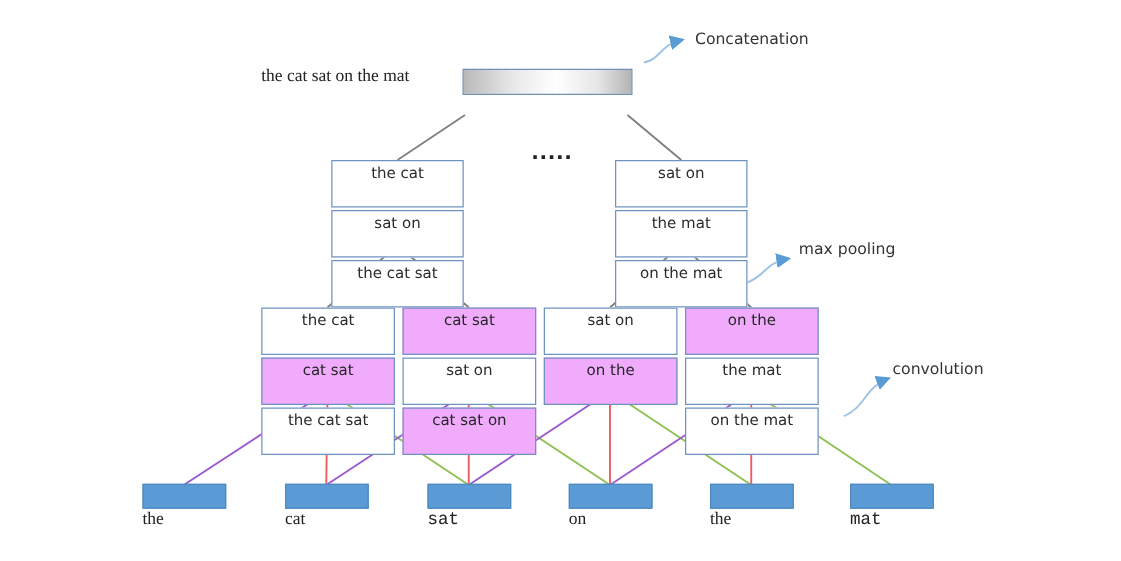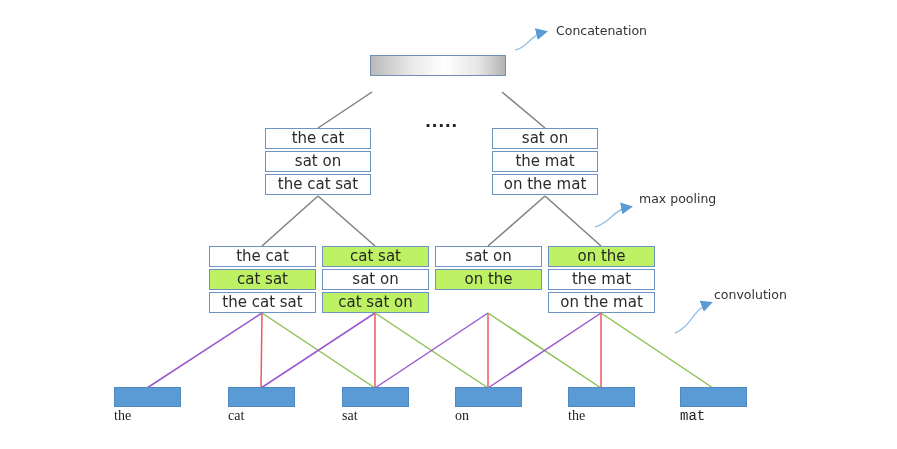--- a/index.html
+++ b/index.html
@@ -29,30 +29,30 @@
     }
     .ellipsis {
       position: absolute; left: 425px; top: 112px;
       font-size: 16px; font-weight: bold; letter-spacing: 0.5px; color: #222;
     }
     .stack {
       position: absolute; display: flex; flex-direction: column; gap: 2px;
     }
     .cell {
       box-sizing: border-box;
-      height: 21px;
+      height: 38px;
       border: 1.5px solid #6f93c0;
       background: #ffffff;
       text-align: center;
-      font-size: 15px;
+      font-size: 12px;
       line-height: 18px;
       color: #2b2b2b;
       white-space: nowrap;
     }
-    .cell.gray { background: #bef264; color: #262626; }
+    .cell.gray { background: #f0abfc; color: #262626; }
     .mid-left  { left: 265px; top: 128px; width: 106px; }
     .mid-right { left: 492px; top: 128px; width: 106px; }
     .low-1 { left: 209px; top: 246px; width: 107px; }
     .low-2 { left: 322px; top: 246px; width: 107px; }
     .low-3 { left: 435px; top: 246px; width: 107px; }
     .low-4 { left: 548px; top: 246px; width: 107px; }
     .word-box {
       position: absolute; top: 387px; width: 67px; height: 20px;
       background: #5b9bd5; border: 1px solid #4f89c0; box-sizing: border-box;
     }
@@ -94,20 +94,21 @@
         <line x1="601" y1="313" x2="488" y2="388" stroke="#9b59d0" stroke-width="1.5"></line>
         <line x1="601" y1="313" x2="601" y2="388" stroke="#f0595f" stroke-width="1.5"></line>
         <line x1="601" y1="313" x2="713" y2="388" stroke="#8cc152" stroke-width="1.5"></line>
       </g>
 
     <path d="M515,50 C528,48 528,36 545,32" fill="none" stroke="#9cc3e6" stroke-width="1.5" marker-end="url(#arrowhead)"></path>
     <path d="M595,227 C612,222 612,210 630,207" fill="none" stroke="#9cc3e6" stroke-width="1.5" marker-end="url(#arrowhead)"></path>
     <path d="M675,333 C692,326 692,310 710,303" fill="none" stroke="#9cc3e6" stroke-width="1.5" marker-end="url(#arrowhead)"></path>
   </svg>
 
+  <div class="sentence serif">the cat sat on the mat</div>
   <div class="concat-box"></div>
 
   <div class="annot sans" style="left:556px; top:23px;text-align:right;">Concatenation</div>
   <div class="annot sans" style="left:639px; top:191px;">max pooling</div>
   <div class="annot sans" style="left:714px; top:287px;text-align:right;">convolution</div>
 
   <div class="ellipsis">.....</div>
 
   <div class="stack mid-left">
     <div class="cell sans">the cat</div>
@@ -142,18 +143,18 @@
 
   <div class="word-box" style="left:114px;"></div>
   <div class="word-box" style="left:228px;"></div>
   <div class="word-box" style="left:342px;"></div>
   <div class="word-box" style="left:455px;"></div>
   <div class="word-box" style="left:568px;"></div>
   <div class="word-box" style="left:680px;"></div>
 
   <div class="word-label serif" style="left:114px;">the</div>
   <div class="word-label serif" style="left:228px;">cat</div>
-  <div class="word-label serif" style="left:342px;">sat</div>
+  <div class="word-label serif" style="left:342px;font-family:Liberation Mono, monospace;">sat</div>
   <div class="word-label serif" style="left:455px;">on</div>
   <div class="word-label serif" style="left:568px;">the</div>
   <div class="word-label serif" style="left:680px;font-family:Liberation Mono, monospace;">mat</div>
 
 </div>
 
 </body></html>

